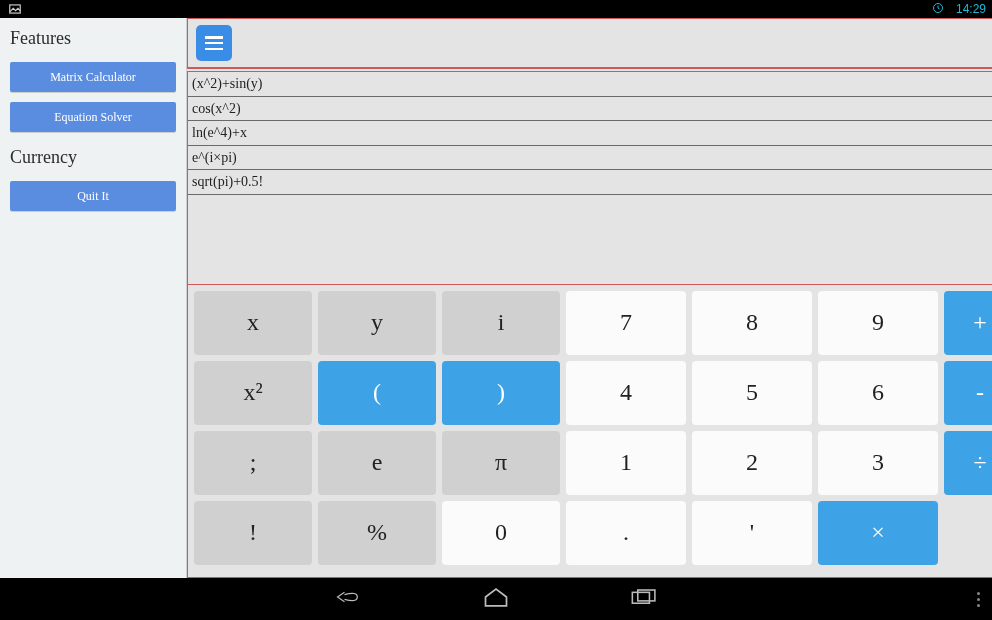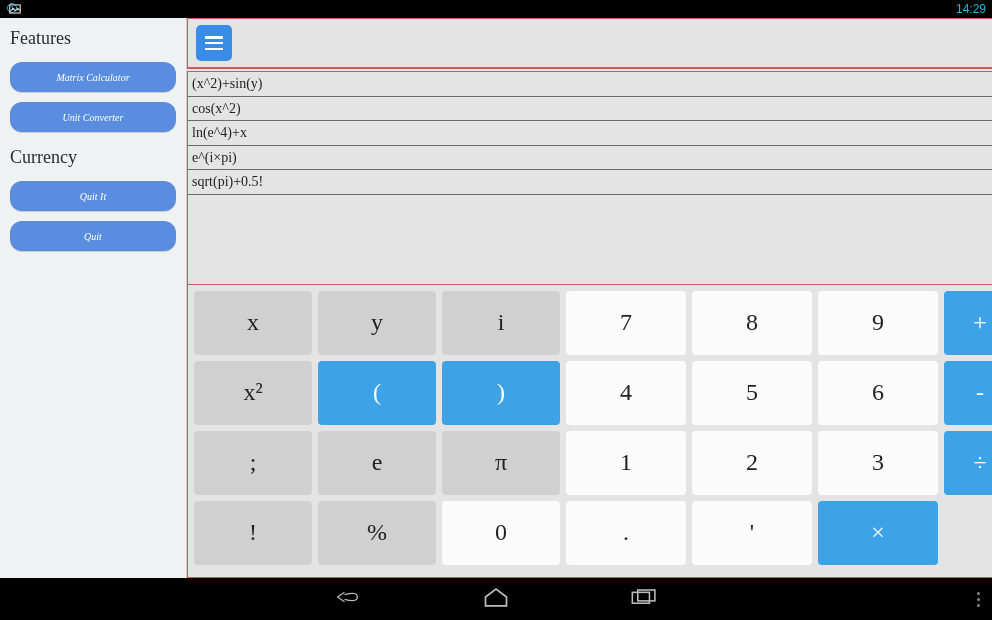--- a/index.html
+++ b/index.html
@@ -2,46 +2,45 @@
 <html><head>
 <meta charset="utf-8">
 <style>
   * { box-sizing: border-box; margin: 0; padding: 0; }
   html, body { width: 992px; height: 620px; overflow: hidden; font-family: "Segoe UI", Arial, sans-serif; }
   body { background: #000; display: flex; flex-direction: column; }
 
   
   .status-bar {
     height: 18px; background: #000; color: #1fb8d6;
-    display: flex; align-items: center; justify-content: space-between;
+    display: flex; align-items: center; justify-content: flex-end;
     font-size: 12px; padding: 0 6px; gap: 12px;
   }
   .status-left { position: absolute; left: 8px; top: 2px; color: #ccc; }
   .status-left svg { width: 14px; height: 14px; }
 
   
   .app { flex: 1; display: flex; background: #000; }
 
   
   .sidebar {
     width: 189px; background: #eef2f2; border-right: 1px solid #d0d0d4;
     display: flex; flex-direction: column; padding: 0 10px;
   }
   .sidebar h2 {
     font-family: "Comic Sans MS", "Segoe UI", cursive;
     font-weight: 400; font-size: 18px; color: #2c2c2c;
     margin: 10px 0 8px 0;
   }
   .side-btn {
     width: 166px; height: 30px; margin: 5px 0;
-    background: #5a8de0; color: #fff; border: none; border-radius: 12px;
-    font-family: "Comic Sans MS", "Segoe UI", cursive;
-    font-size: 10px; cursor: pointer;
+    background: #5a8de0; color: #fff; border: none; border-radius: 2px;
+    font-family: "Comic Sans MS", "Segoe UI", cursive;
+    font-size: 12px; cursor: pointer;
     box-shadow: 0 1px 0 rgba(0,0,0,0.15);
-    font-style: italic;
   }
 
   
   .pane { flex: 1; display: flex; flex-direction: column; background: #e4e4e4; position: relative; }
 
   .topbar {
     height: 50px; border: 1.5px solid #cc5a5a; border-bottom: 1.5px solid #cc5a5a;
     display: flex; align-items: flex-start; padding: 6px 8px;
     background: #e4e4e4;
   }
@@ -113,25 +112,24 @@
       </svg>
   </span>
   <span>14:29</span>
 </div>
 
 <div class="app">
 
   <div class="sidebar">
     <h2>Features</h2>
     <button class="side-btn">Matrix Calculator</button>
-    <button class="side-btn">Unit Converter</button>
+    <button class="side-btn">Equation Solver</button>
 
     <h2>Currency</h2>
     <button class="side-btn">Quit It</button>
-    <button class="side-btn">Quit</button>
   </div>
 
   <div class="pane">
     <div class="topbar">
       <div class="menu-btn">
         <span class="bars">
             <span></span>
             <span></span>
             <span></span>
           </span>

